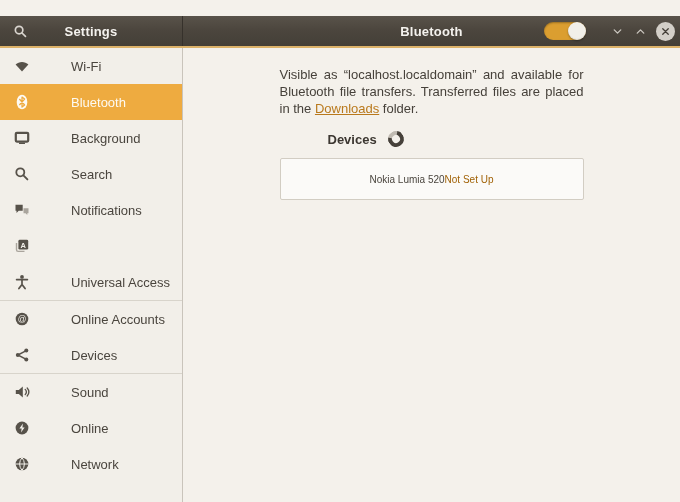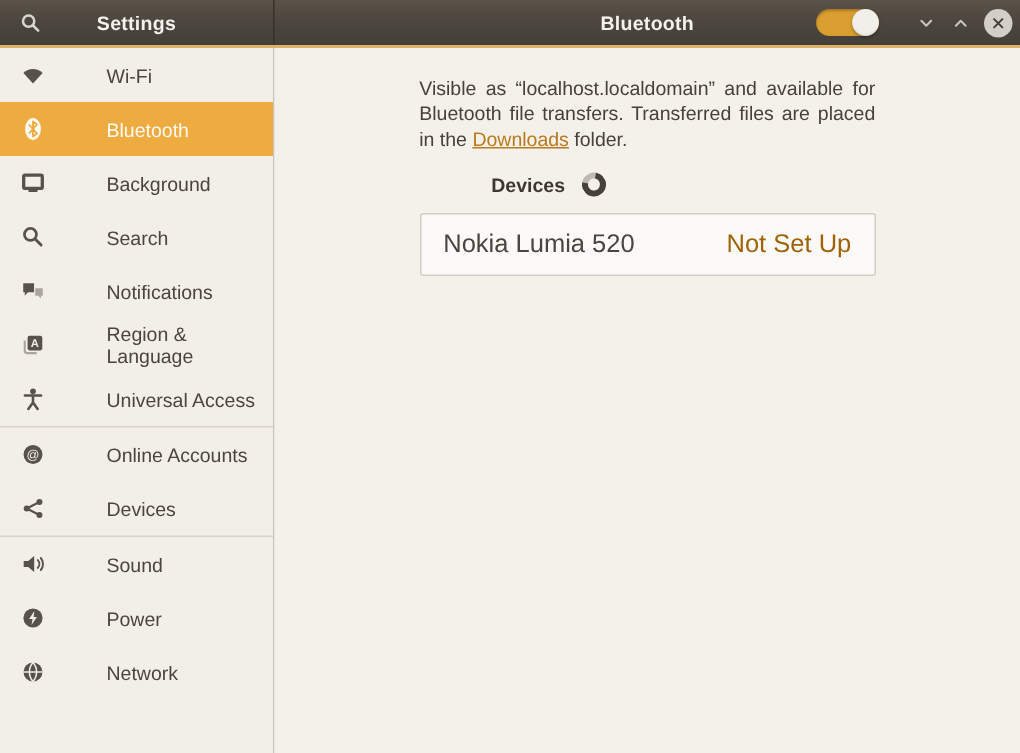--- a/index.html
+++ b/index.html
@@ -9,20 +9,21 @@
     font-family:"Liberation Sans", sans-serif;
     background:#f4f1eb;
   }
   .window { width:680px; height:502px; display:flex; flex-direction:column; }
 
   
   .header {
     height:32px; flex:0 0 32px; display:flex;
     background:linear-gradient(180deg,#59534a 0%, #4c463e 45%, #443f37 100%);
     border-bottom:2px solid #dcb269;
+    margin-top:16px;
   }
   .hdr-left {
     width:183px; flex:0 0 183px; position:relative;
     display:flex; align-items:center; justify-content:center;
     border-right:1px solid #36312b;
   }
   .hdr-right { flex:1; position:relative; display:flex; align-items:center; justify-content:center; }
   .hdr-title { color:#f4f2ee; font-size:13px; font-weight:bold; letter-spacing:.2px; }
   .hdr-search-btn {
     position:absolute; left:9px; top:5px; width:22px; height:20px;
@@ -72,22 +73,22 @@
   .desc a { color:#b9791c; text-decoration:underline; cursor:pointer; }
   .devices-line { margin-top:14px; display:flex; align-items:center; }
   .devices-heading { margin:0; font-size:13px; font-weight:bold; color:#3c3731;padding-left:48px; }
   .spinner {
     width:16px; height:16px; margin-left:11px; border-radius:50%;
     border:4.5px solid #46413a; border-top-color:#c0bbb2;
     transform:rotate(-35deg);
   }
   .device-box { margin-top:11px; border:1px solid #d2cdc3; border-radius:2px; background:#fbfaf8; }
   .device-row {
-    height:40px; display:flex; align-items:center; justify-content:space-between;
-    padding:0 15px; font-size:17px; color:#4a453e; cursor:pointer;
+    height:40px; display:flex; align-items:center; justify-content:center;
+    padding:0 15px; font-size:10px; color:#4a453e; cursor:pointer;
   }
   .device-status { color:#a16207; }
 
   svg { display:block; }
 </style>
 </head>
 <body>
 
 <div class="window">
 
@@ -189,21 +190,20 @@
       </div>
 
       <div class="side-item">
         <span class="icn">
           <svg width="16" height="16" viewBox="0 0 16 16">
             <path d="M2.5 5 v6.8 a1.6 1.6 0 0 0 1.6 1.6 h6.4" fill="none" stroke="#aaa59d" stroke-width="1.4"></path>
             <rect x="4.4" y="1.8" width="9.8" height="9.8" rx="1.4" fill="currentColor"></rect>
             <text x="9.3" y="9.6" font-size="7.5" font-weight="bold" fill="#f2efe9" text-anchor="middle" font-family="Liberation Sans, sans-serif">A</text>
           </svg>
         </span>
-        <span>Region &amp; Language</span>
       </div>
 
       <div class="side-item">
         <span class="icn">
           <svg width="16" height="16" viewBox="0 0 16 16">
             <circle cx="8" cy="2.9" r="1.9" fill="currentColor"></circle>
             <path d="M2.6 5.6 h10.8 M8 5.6 v4.8 M8 10.4 l-3.1 4.2 M8 10.4 l3.1 4.2" fill="none" stroke="currentColor" stroke-width="1.7" stroke-linecap="round"></path>
           </svg>
         </span>
         <span>Universal Access</span>
@@ -246,21 +246,21 @@
         <span>Sound</span>
       </div>
 
       <div class="side-item">
         <span class="icn">
           <svg width="16" height="16" viewBox="0 0 16 16">
             <circle cx="8" cy="8" r="6.4" fill="currentColor"></circle>
             <path d="M8.9 3.4 L5.4 8.6 h2.3 L7 12.6 l3.6 -5.2 H8.4 z" fill="#f2efe9"></path>
           </svg>
         </span>
-        <span>Power</span>
+        <span>Online</span>
       </div>
 
       <div class="side-item">
         <span class="icn">
           <svg width="16" height="16" viewBox="0 0 16 16">
             <circle cx="8" cy="8" r="6.3" fill="currentColor"></circle>
             <path d="M1.7 8 h12.6 M8 1.7 a9.5 9.5 0 0 1 0 12.6 M8 1.7 a9.5 9.5 0 0 0 0 12.6" fill="none" stroke="#f2efe9" stroke-width="1"></path>
           </svg>
         </span>
         <span>Network</span>

